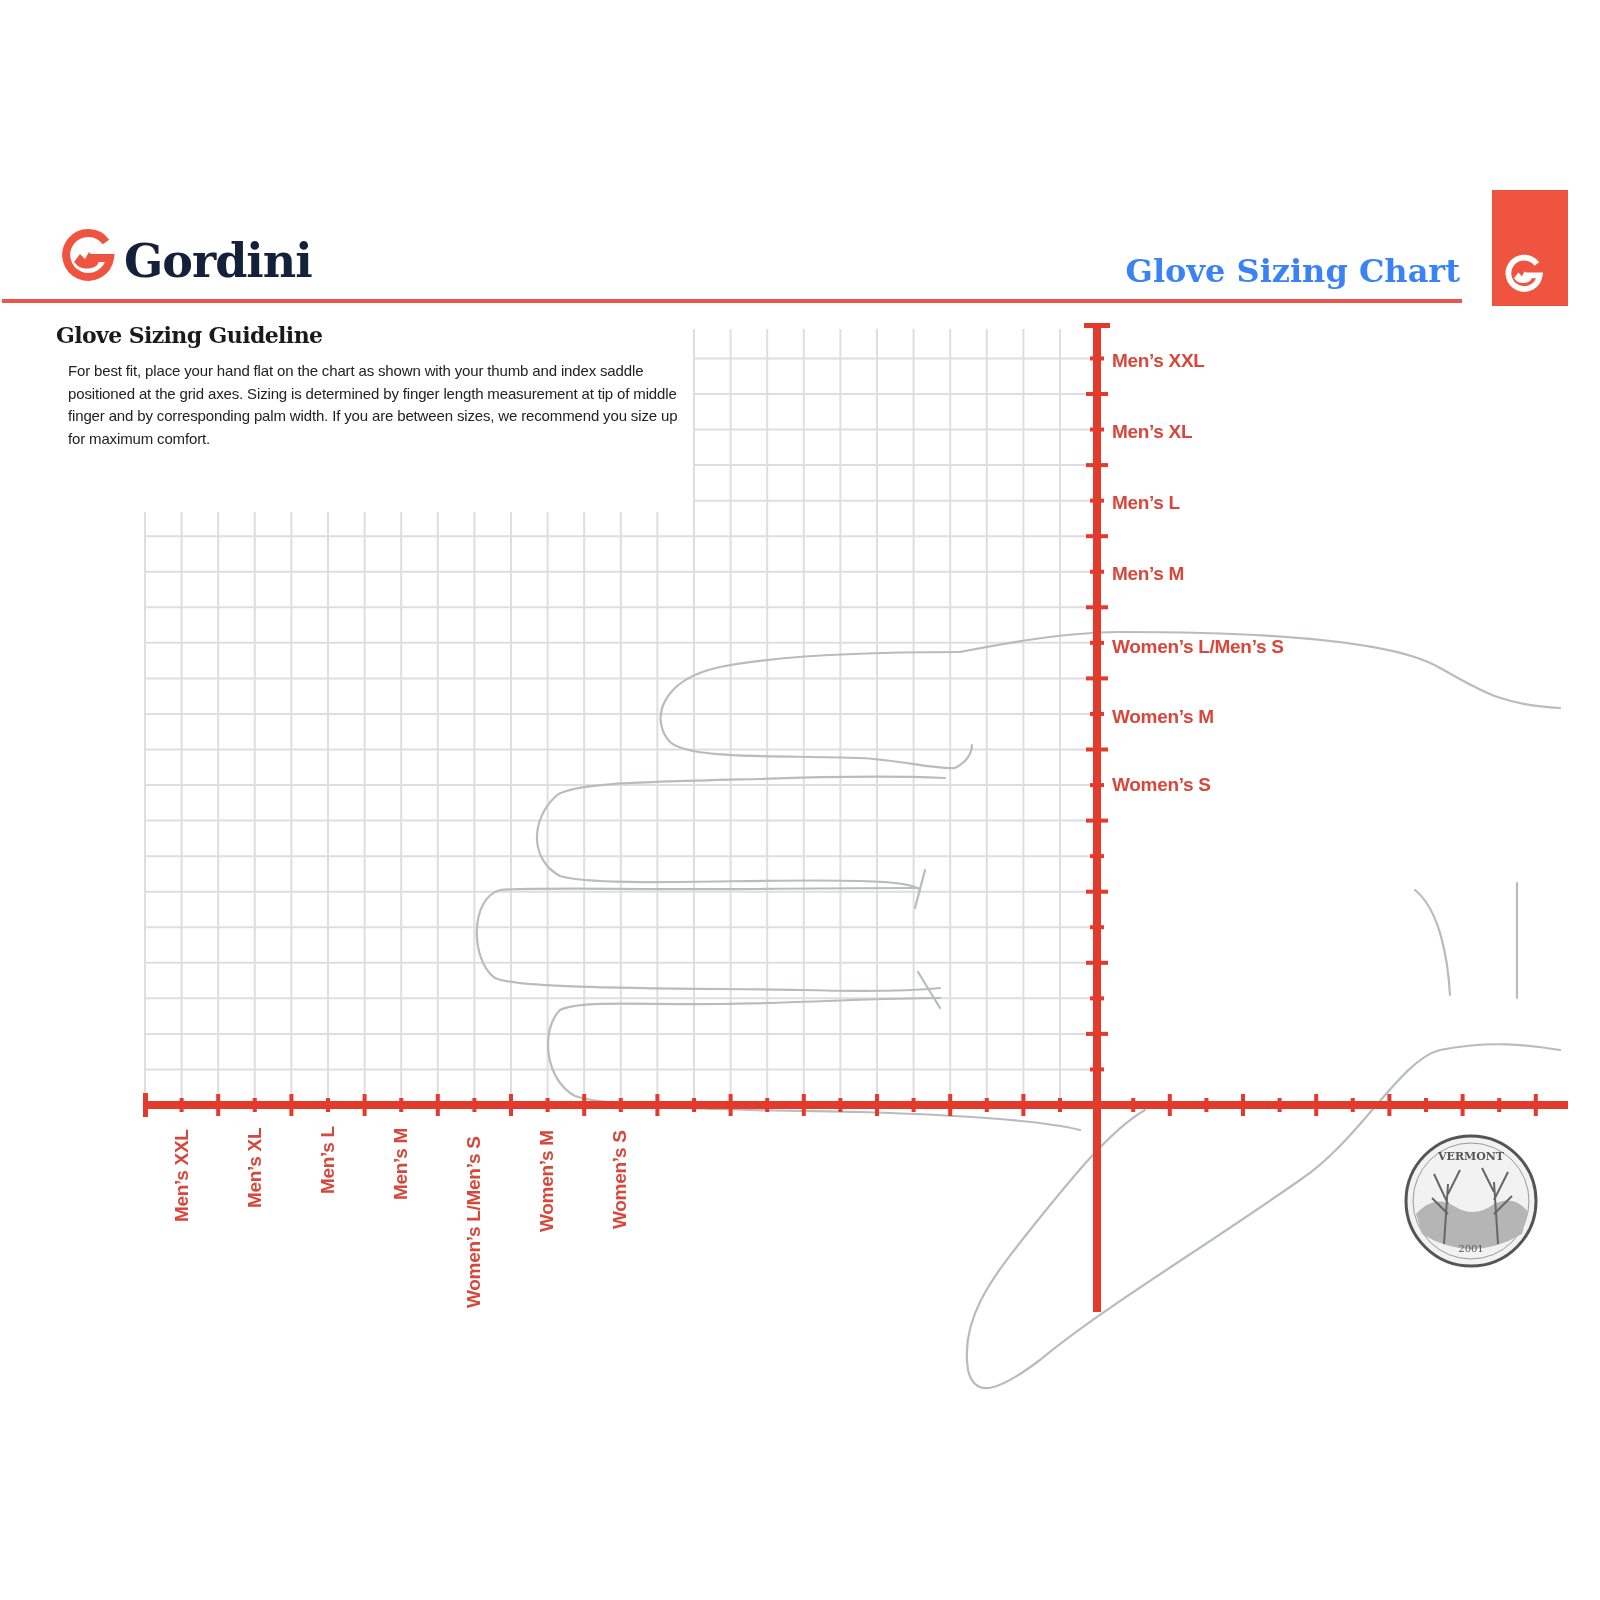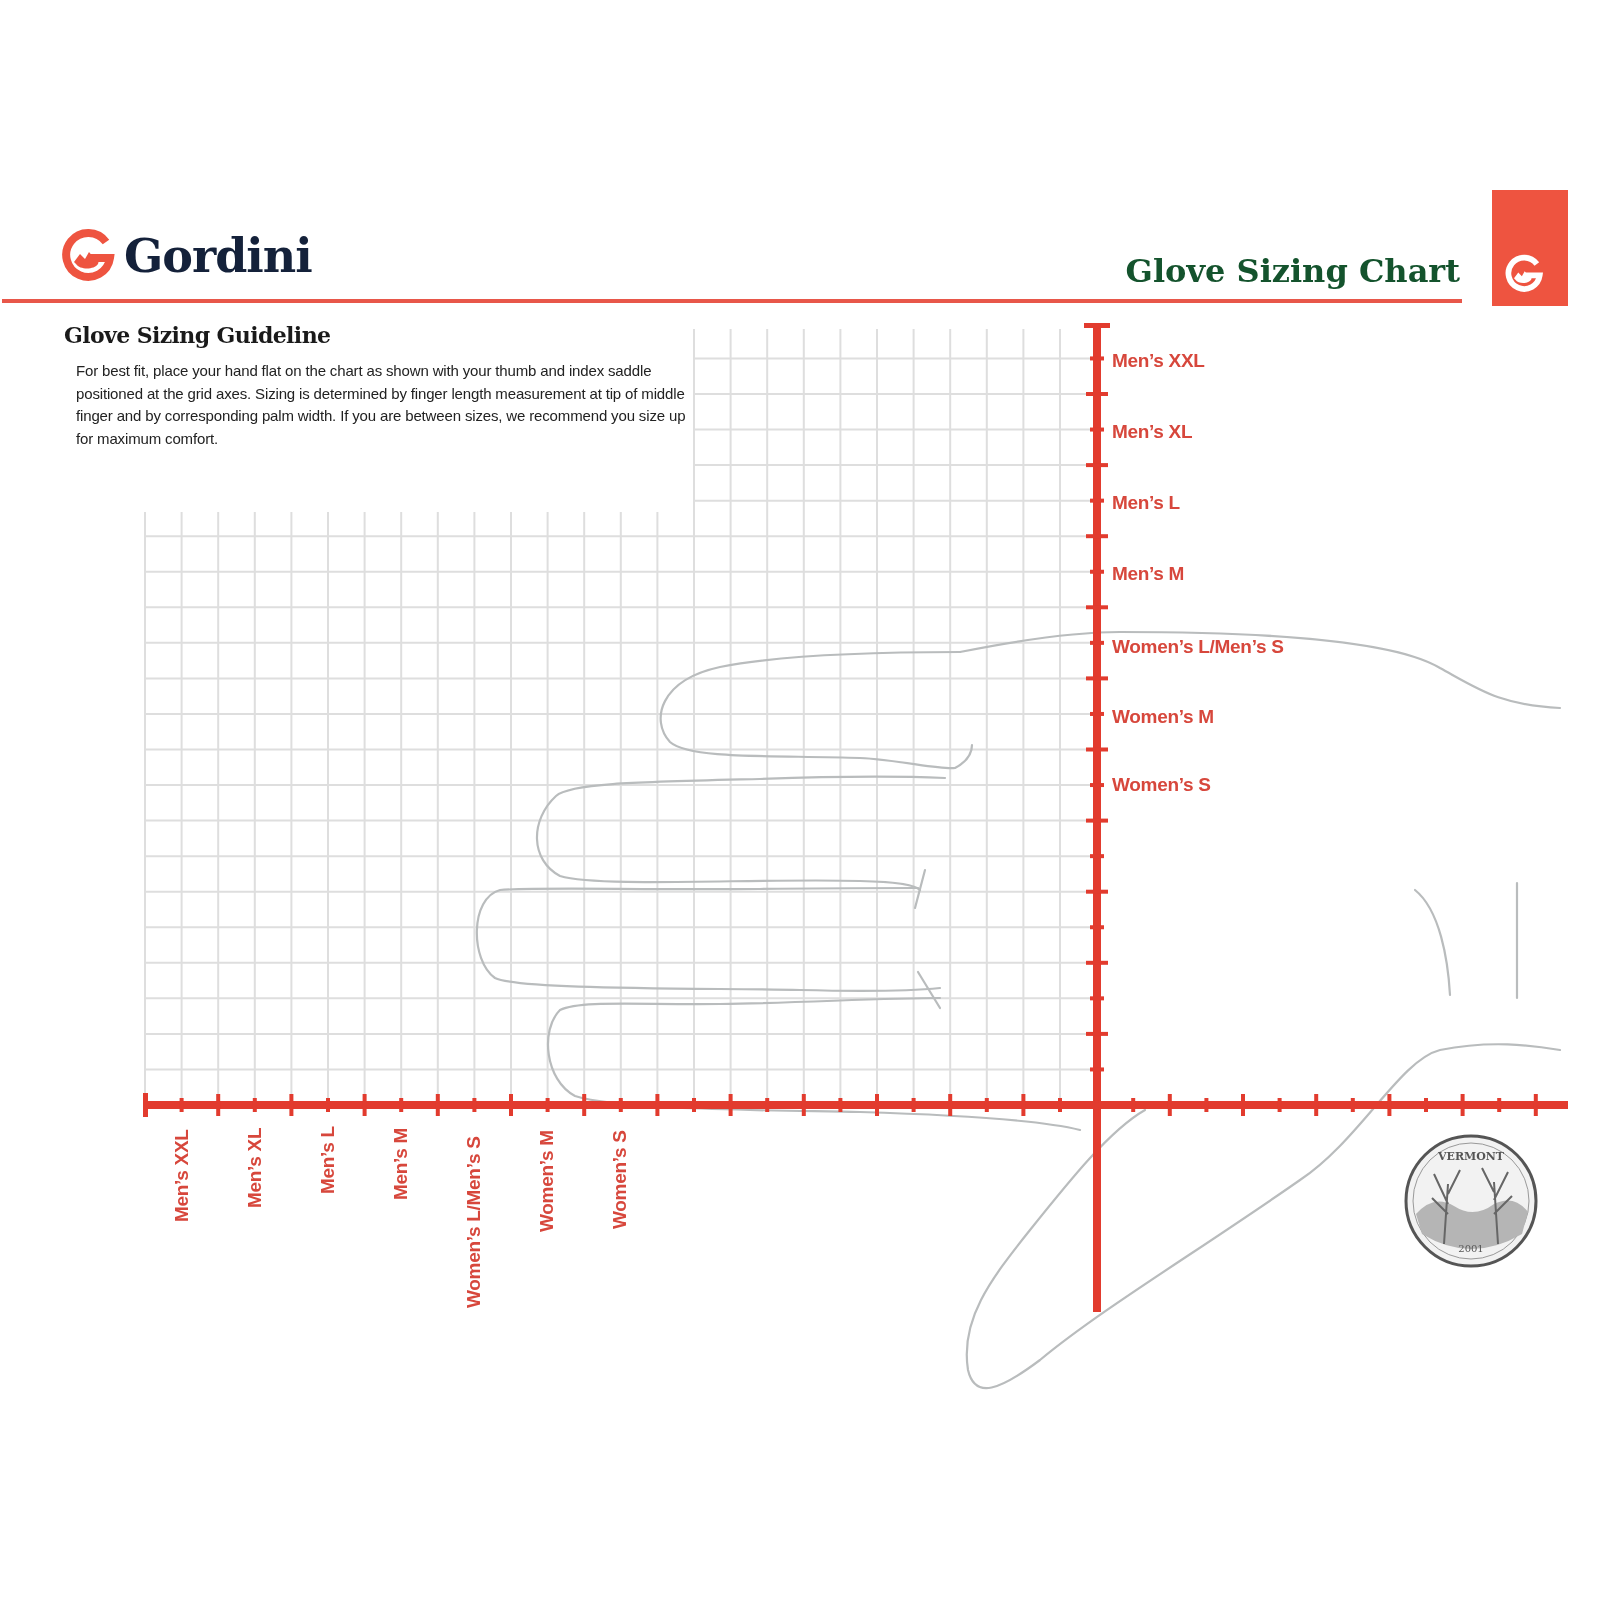--- a/index.html
+++ b/index.html
@@ -1,24 +1,24 @@
 <!DOCTYPE html>
 <html><head>
 <meta charset="utf-8">
 <style>
   html, body { margin: 0; padding: 0; background: #ffffff; }
   body { width: 1600px; height: 1600px; position: relative; overflow: hidden; font-family: "Liberation Sans", sans-serif; }
   .abs { position: absolute; }
-  .logo { left: 60px; top: 228px; display: flex; align-items: center; gap: 8px; }
+  .logo { left: 60px; top: 228px; display: flex; align-items: flex-end; gap: 8px; }
   .logo-word { font-family: "DejaVu Serif", serif; font-weight: bold; font-size: 46px; color: #14213a; letter-spacing: -1px; line-height: 1; }
   .header-rule { left: 2px; top: 299px; width: 1460px; height: 4px; background: #e8574a; }
-  .doc-title { right: 140px; top: 255px; font-family: "DejaVu Serif", serif; font-weight: bold; font-size: 32px; color: #14532d; line-height: 1; }
+  .doc-title { right: 140px; top: 255px; font-family: "DejaVu Serif", serif; font-weight: bold; font-size: 32px; color: #3b82f6; line-height: 1; }
   .red-tab { left: 1492px; top: 190px; width: 76px; height: 116px; background: #ee5440; }
   .red-tab svg { position: absolute; left: 12px; top: 64px; }
-  .guide { left: 64px; top: 322px; width: 640px; }
+  .guide { left: 56px; top: 322px; width: 640px; }
   .guide-title { font-family: "DejaVu Serif", serif; font-weight: bold; font-size: 22px; color: #1a1a1a; letter-spacing: -0.6px; margin: 0 0 8px 0; line-height: 1.2; }
   .guide-p { font-size: 15px; color: #222; line-height: 22.5px; margin: 12px; letter-spacing: -0.15px; }
   .guide-p2 { margin-top: 20px; }
   .ylabel { color: #d7473c; font-weight: bold; font-size: 19px; line-height: 1; white-space: nowrap; letter-spacing: -0.3px; }
   .xlabel { color: #d7473c; font-weight: bold; font-size: 19px; line-height: 1; white-space: nowrap; transform-origin: 0 0; transform: rotate(-90deg); letter-spacing: -0.3px; }
   .coin { left: 1404px; top: 1134px; width: 134px; height: 134px; }
   svg.layer { position: absolute; left: 0; top: 0; }
 </style>
 </head>
 <body>

